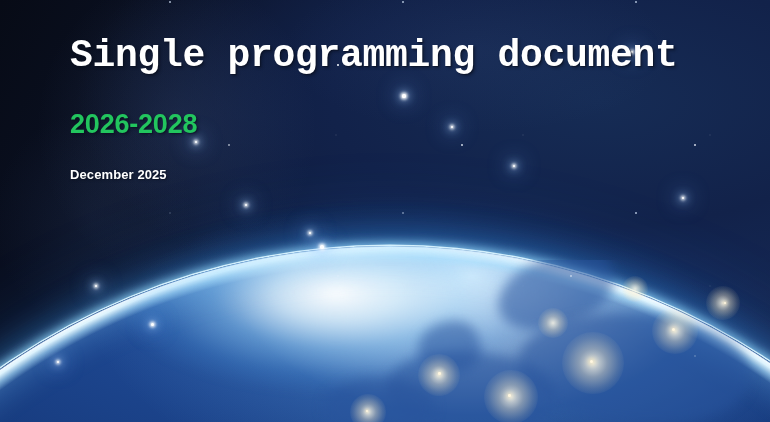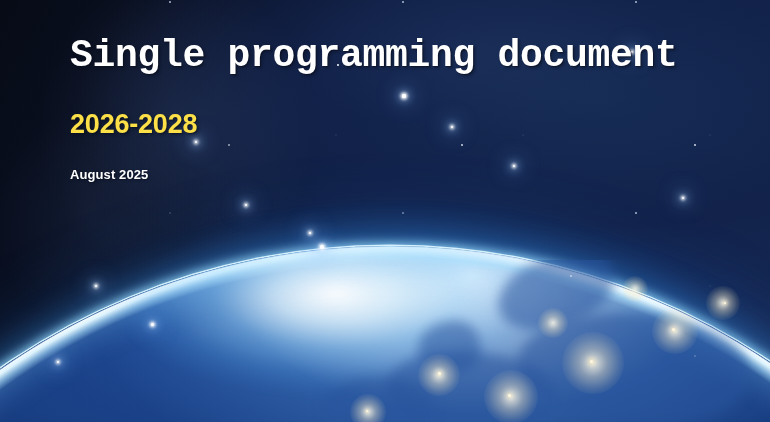--- a/index.html
+++ b/index.html
@@ -215,21 +215,21 @@
     letter-spacing: -0.3px;
     text-shadow:
       1px 1px 0 rgba(12,18,34,0.55),
       2px 2px 3px rgba(6,10,22,0.45);
     white-space: nowrap;
     font-family: Liberation Mono, monospace;
   }
   .doc-period {
     margin: 0;
     padding-top: 29px;
-    color: #fde047;
+    color: #22c55e;
     font-size: 27px;
     line-height: 32px;
     font-weight: 700;
     letter-spacing: -0.2px;
     text-shadow:
       1px 1px 0 rgba(12,18,34,0.5),
       2px 2px 3px rgba(6,10,22,0.4);
     white-space: nowrap;
   }
   .doc-date {
@@ -319,16 +319,16 @@
       <div class="star-flare" style="left: 513px; top: 165px; width: 2px; height: 2px;"></div>
       <div class="star-flare" style="left: 195px; top: 141px; width: 2px; height: 2px;"></div>
       <div class="star-flare" style="left: 681.9px; top: 196.9px; width: 2.2px; height: 2.2px;"></div>
       <div class="star-flare" style="left: 94.8px; top: 284.8px; width: 2.4px; height: 2.4px;"></div>
       <div class="star-flare" style="left: 451px; top: 126px; width: 2px; height: 2px;"></div>
     </div>
 
   <div class="text-block">
     <h1 class="doc-title">Single programming document</h1>
     <p class="doc-period">2026-2028</p>
-    <p class="doc-date">August 2025</p>
+    <p class="doc-date">December 2025</p>
   </div>
 
 </div>
 
 </body></html>

